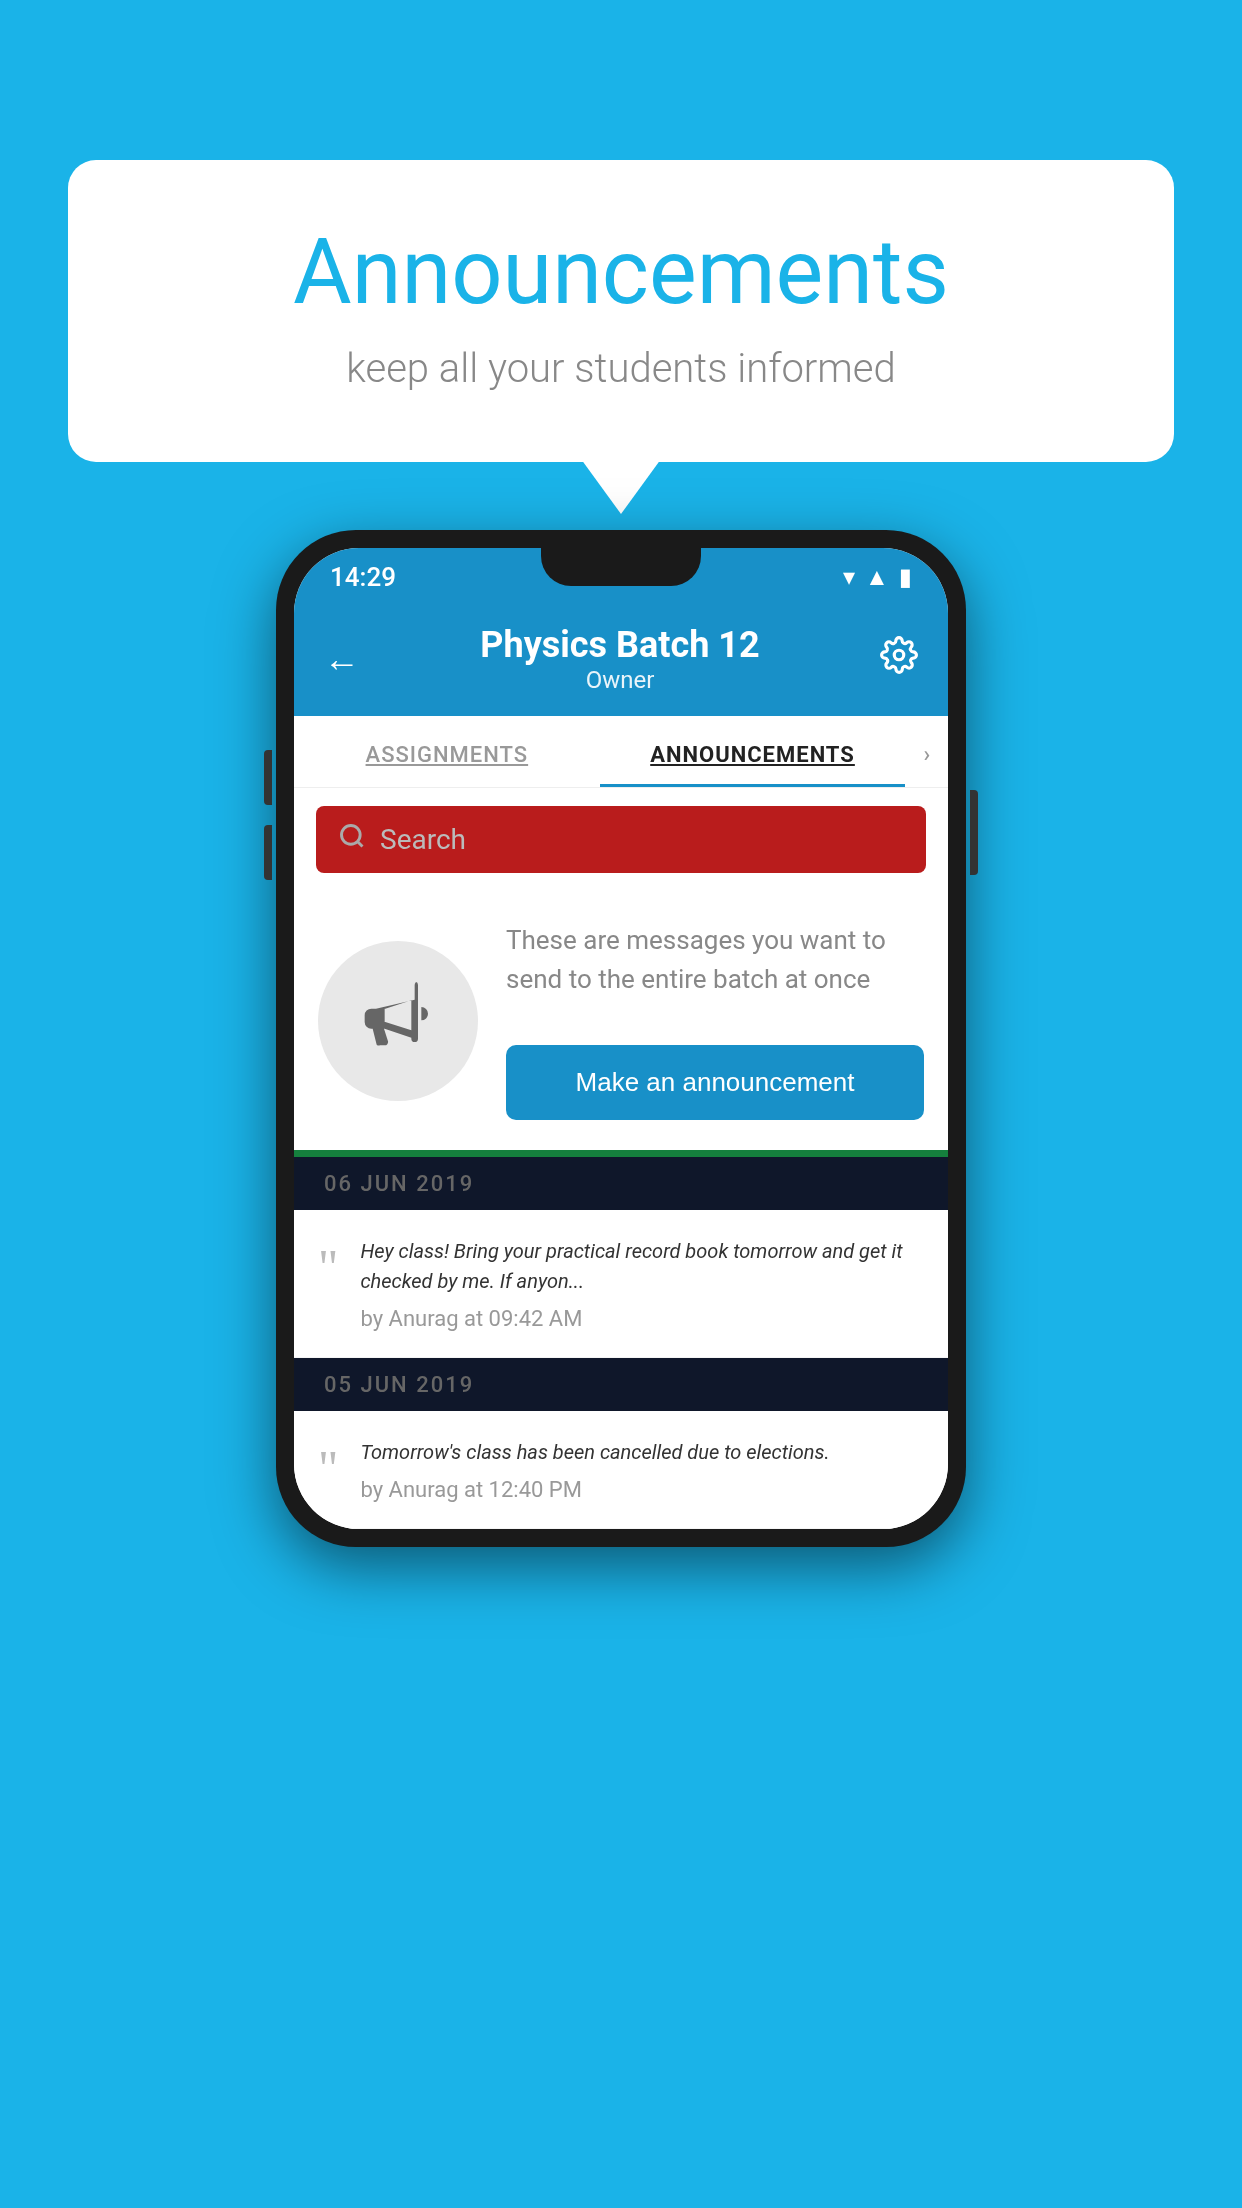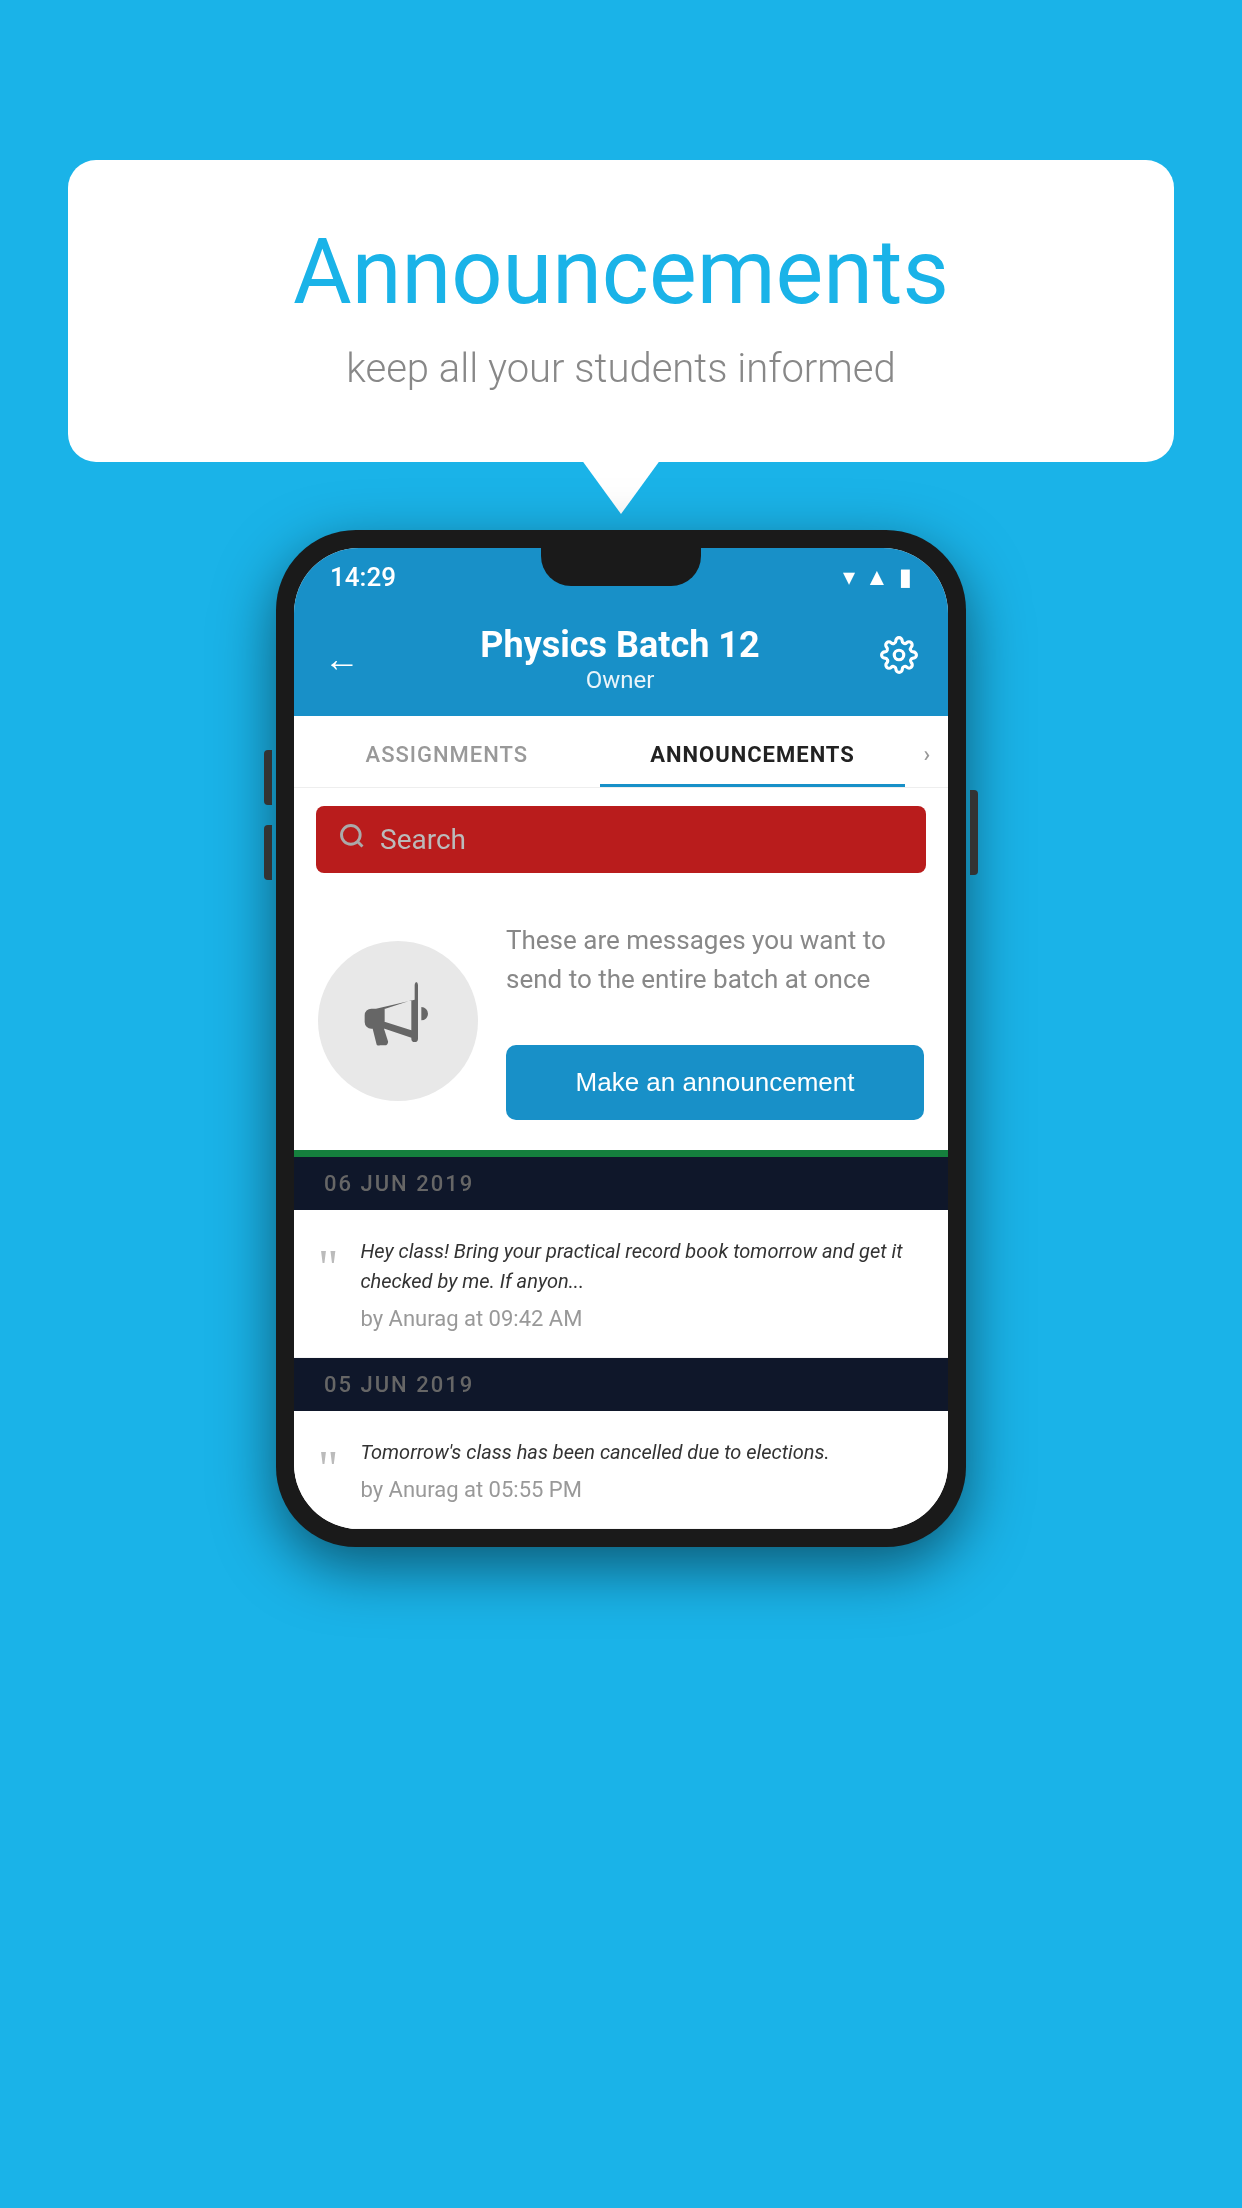--- a/index.html
+++ b/index.html
@@ -166,20 +166,21 @@
     .tab-item {
       flex: 1;
       text-align: center;
       padding: 26px 26px 20px;
       font-size: 22px;
       color: #999;
       font-weight: 500;
       letter-spacing: 1px;
       cursor: pointer;
       position: relative;
+      text-decoration: underline;
     }
 
     .tab-item.active {
       color: #222;
       font-weight: 700;
     }
 
     .tab-item.active::after {
       content: '';
       position: absolute;
@@ -432,19 +433,19 @@
           <div class="announcement-meta">by Anurag at 09:42 AM</div>
         </div>
       </div>
 
       <div class="date-separator">05  JUN  2019</div>
 
       <div class="announcement-item">
         <div class="quote-icon">"</div>
         <div class="announcement-content">
           <div class="announcement-text">Tomorrow's class has been cancelled due to elections.</div>
-          <div class="announcement-meta">by Anurag at 05:55 PM</div>
+          <div class="announcement-meta">by Anurag at 12:40 PM</div>
         </div>
       </div>
 
     </div>
   </div>
 </div>
 
 </body></html>

